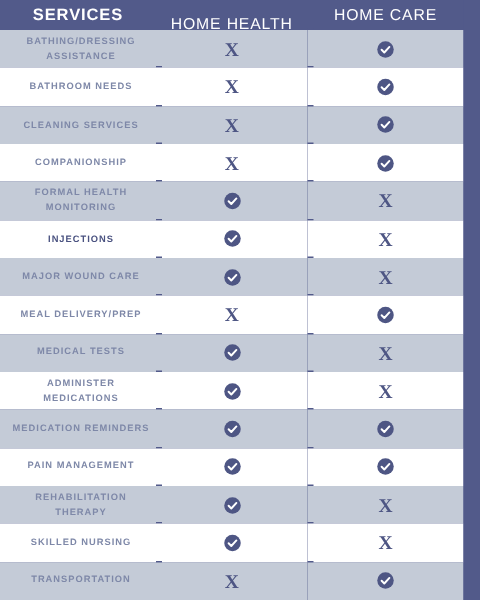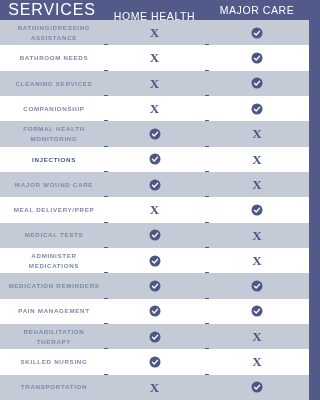--- a/index.html
+++ b/index.html
@@ -20,21 +20,21 @@
     position:absolute;top:0;left:0;width:309px;height:20px;
     display:flex;align-items:center;
   }
   .hdr .cell{
     display:flex;align-items:center;justify-content:center;
     color:#ffffff;
     letter-spacing:.055em;
     line-height:1;
     white-space:nowrap;
   }
-  .hdr .c-serv{width:104px;font-size:16px;font-weight:normal;}
+  .hdr .c-serv{width:104px;font-size:11px;font-weight:bold;}
   .hdr .c-hh{width:101px;font-size:10.5px;font-weight:normal;margin-top:12px;}
   .hdr .c-hc{width:104px;font-size:10.5px;font-weight:normal;}
 
   
   .grid{
     position:absolute;left:0;top:20px;width:309px;height:380px;
   }
   .row{
     position:relative;width:309px;height:25.33px;
     display:flex;
@@ -101,21 +101,21 @@
   .edge-r{right:0;}
 </style>
 </head>
 <body>
 
 <div class="board">
 
   <div class="hdr">
     <div class="cell c-serv">SERVICES</div>
     <div class="cell c-hh">HOME HEALTH</div>
-    <div class="cell c-hc">MAJOR CARE</div>
+    <div class="cell c-hc">HOME CARE</div>
   </div>
 
   <div class="edge-l"></div>
   <div class="edge-r"></div>
 
   <div class="grid" id="grid">
       <div class="row band-gray">
         <div class="col col-services">
           <span class="svc">BATHING/DRESSING ASSISTANCE</span>
         </div>

